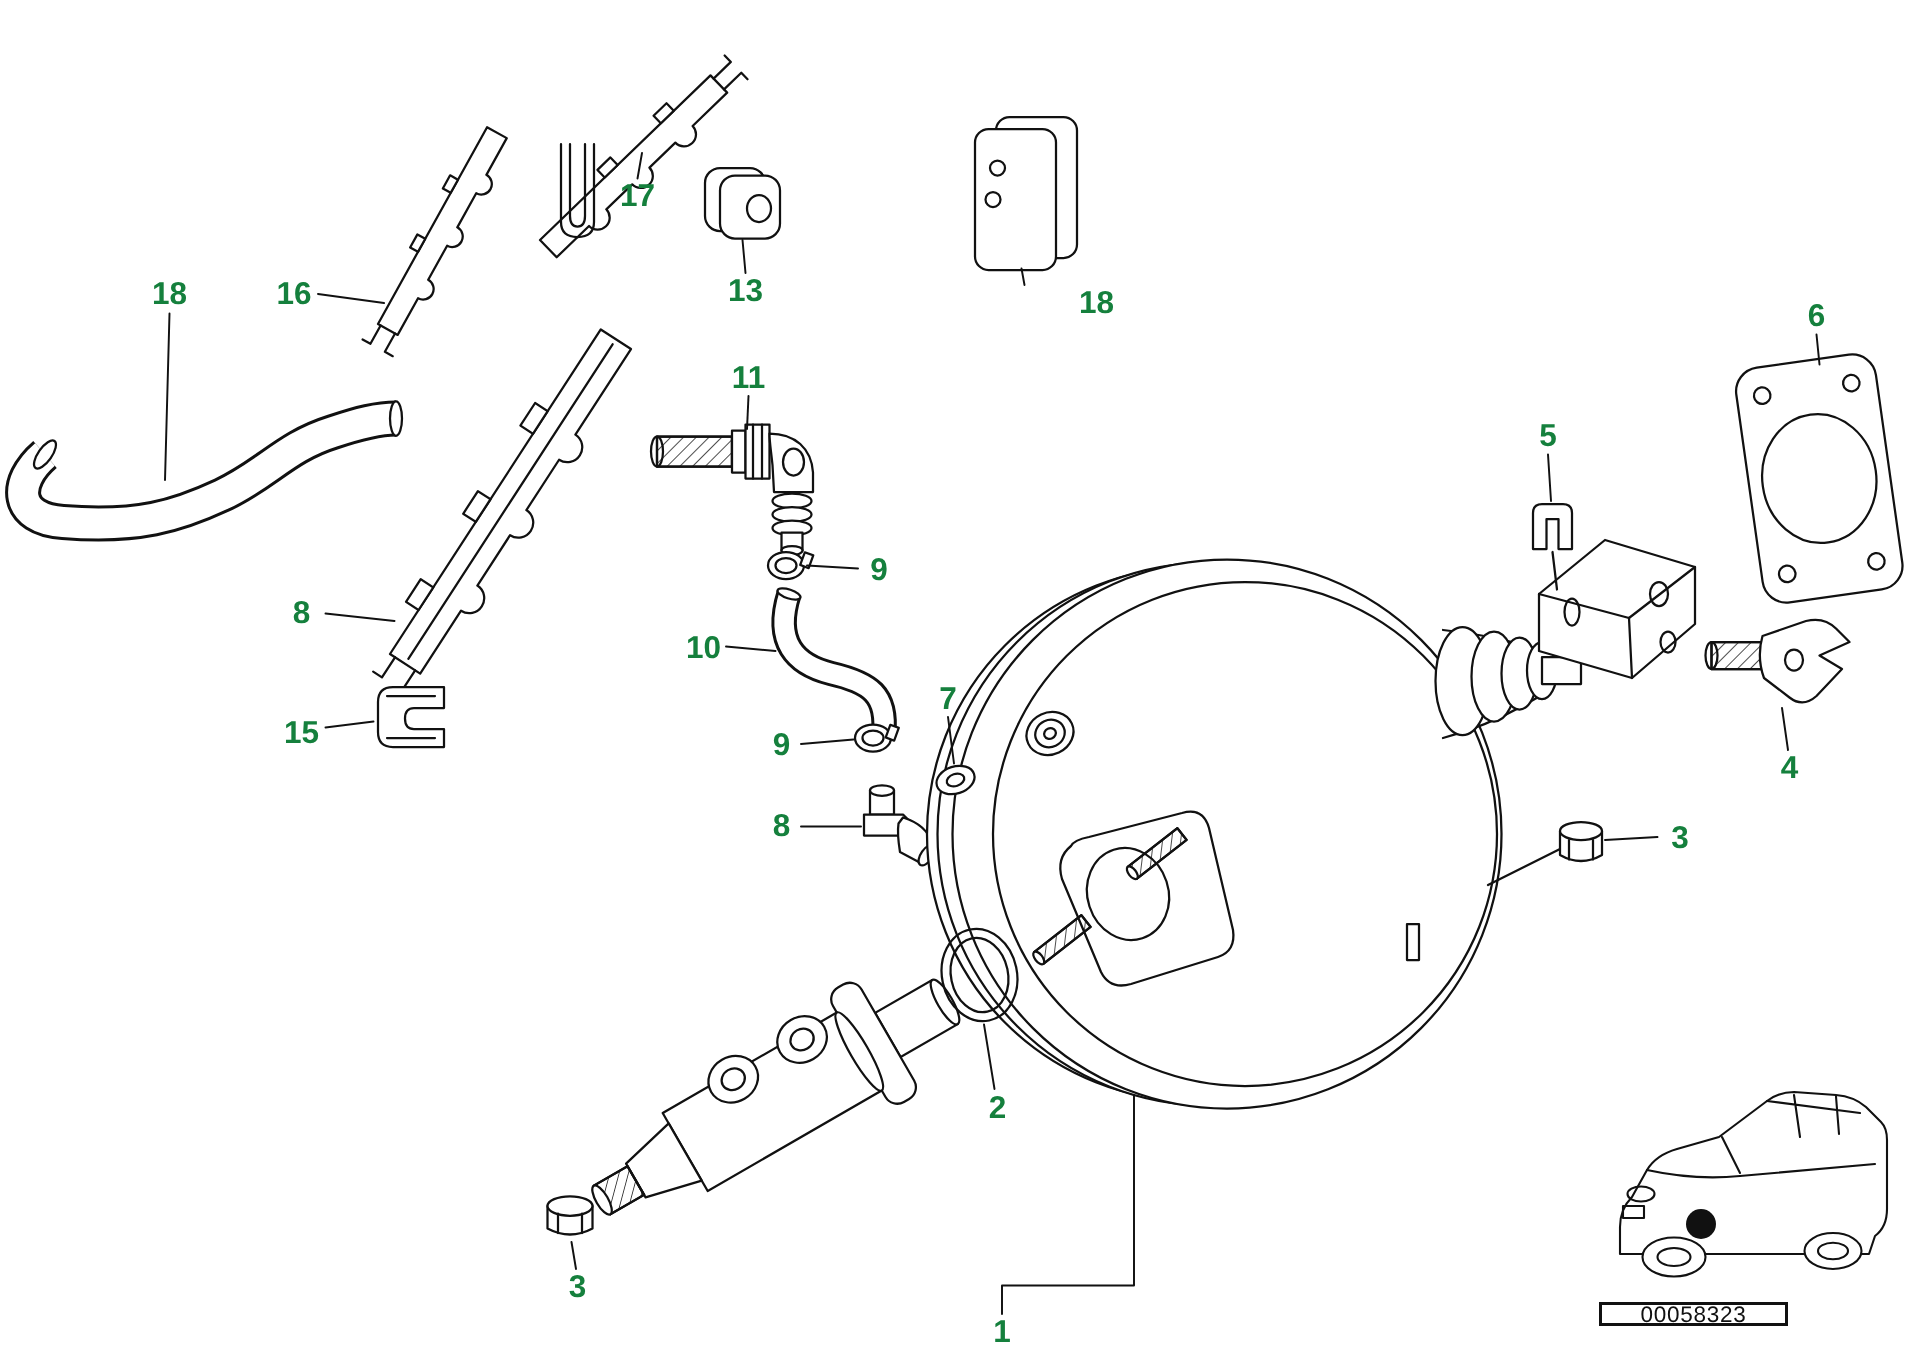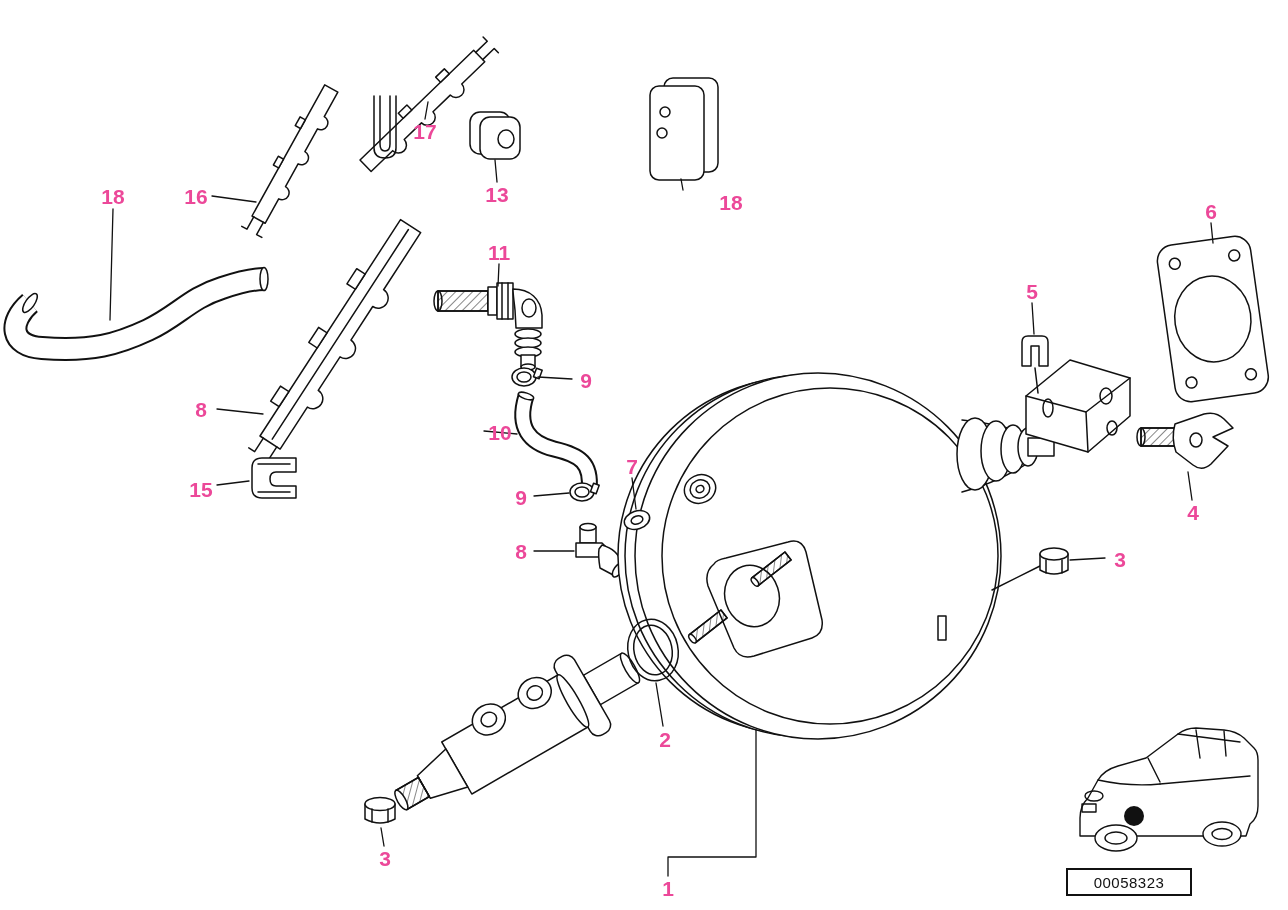--- a/index.html
+++ b/index.html
@@ -11,32 +11,32 @@
     background: #ffffff;
     font-family: "Liberation Sans", sans-serif;
     overflow: hidden;
   }
   .diagram-svg { position: absolute; left: 0; top: 0; }
   .part-label {
     position: absolute;
     transform: translate(-50%, -50%);
     font-weight: bold;
     font-size: 21px;
-    color: #ec4899;
+    color: #15803d;
     z-index: 5;
     cursor: pointer;
     line-height: 1;
     user-select: none;
   }
   .code-box {
     position: absolute;
     left: 1066px;
     top: 868px;
     width: 126px;
-    height: 28px;
+    height: 16px;
     border: 2px solid #111;
     display: flex;
     align-items: center;
     justify-content: center;
     font-size: 15px;
     letter-spacing: 0.5px;
     color: #111;
     z-index: 5;
     background: #fff;
   }
@@ -302,21 +302,21 @@
 <div class="part-label" style="left:665px; top:739px;">2</div>
 <div class="part-label" style="left:385px; top:858px;">3</div>
 <div class="part-label" style="left:1120px; top:559px;">3</div>
 <div class="part-label" style="left:1193px; top:512px;">4</div>
 <div class="part-label" style="left:1032px; top:291px;">5</div>
 <div class="part-label" style="left:1211px; top:211px;">6</div>
 <div class="part-label" style="left:632px; top:466px;">7</div>
 <div class="part-label" style="left:521px; top:551px;">8</div>
 <div class="part-label" style="left:586px; top:380px;">9</div>
 <div class="part-label" style="left:521px; top:497px;">9</div>
-<div class="part-label" style="left:469px; top:432px;margin-left:31px;">10</div>
+<div class="part-label" style="left:469px; top:432px;">10</div>
 <div class="part-label" style="left:499px; top:252px;">11</div>
 <div class="part-label" style="left:113px; top:196px;">18</div>
 <div class="part-label" style="left:497px; top:194px;text-align:center;">13</div>
 <div class="part-label" style="left:201px; top:409px;">8</div>
 <div class="part-label" style="left:201px; top:489px;">15</div>
 <div class="part-label" style="left:196px; top:196px;">16</div>
 <div class="part-label" style="left:425px; top:131px;">17</div>
 <div class="part-label" style="left:683px; top:202px;margin-left:48px;">18</div>
 
 <div class="code-box">

